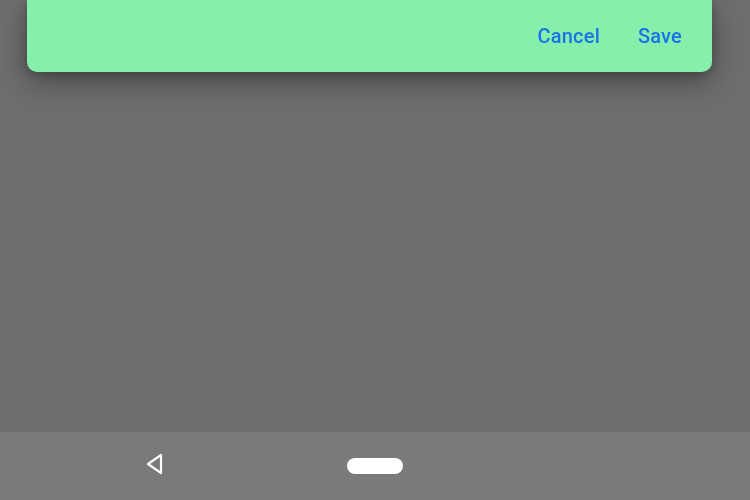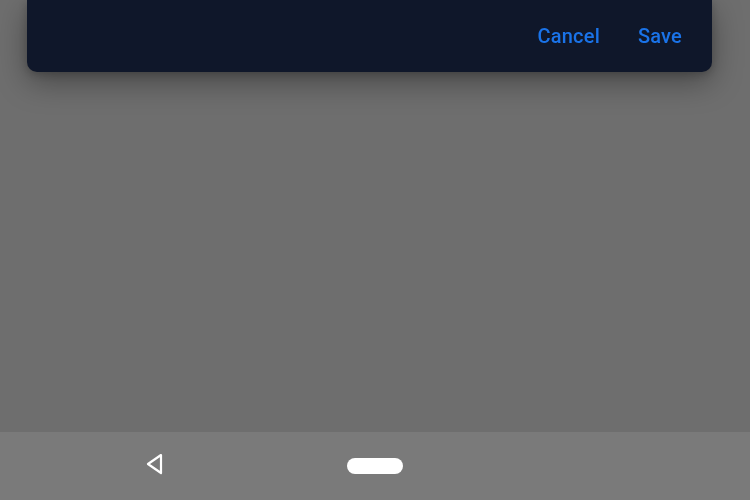--- a/index.html
+++ b/index.html
@@ -13,21 +13,21 @@
       background: #6e6e6e;
       font-family: Roboto, 'Segoe UI', Arial, sans-serif;
       position: relative;
       overflow: hidden;
     }
     .dialog {
       position: absolute;
       top: 0;
       left: 27px;
       right: 38px;
-      background: #0f172a;
+      background: #86efac;
       border-radius: 0 0 10px 10px;
       box-shadow: 0 10px 30px rgba(0,0,0,0.35), 0 2px 8px rgba(0,0,0,0.2);
       height: 72px;
       display: flex;
       align-items: center;
       justify-content: flex-end;
       padding-right: 30px;
     }
     .dialog-actions {
       display: flex;

